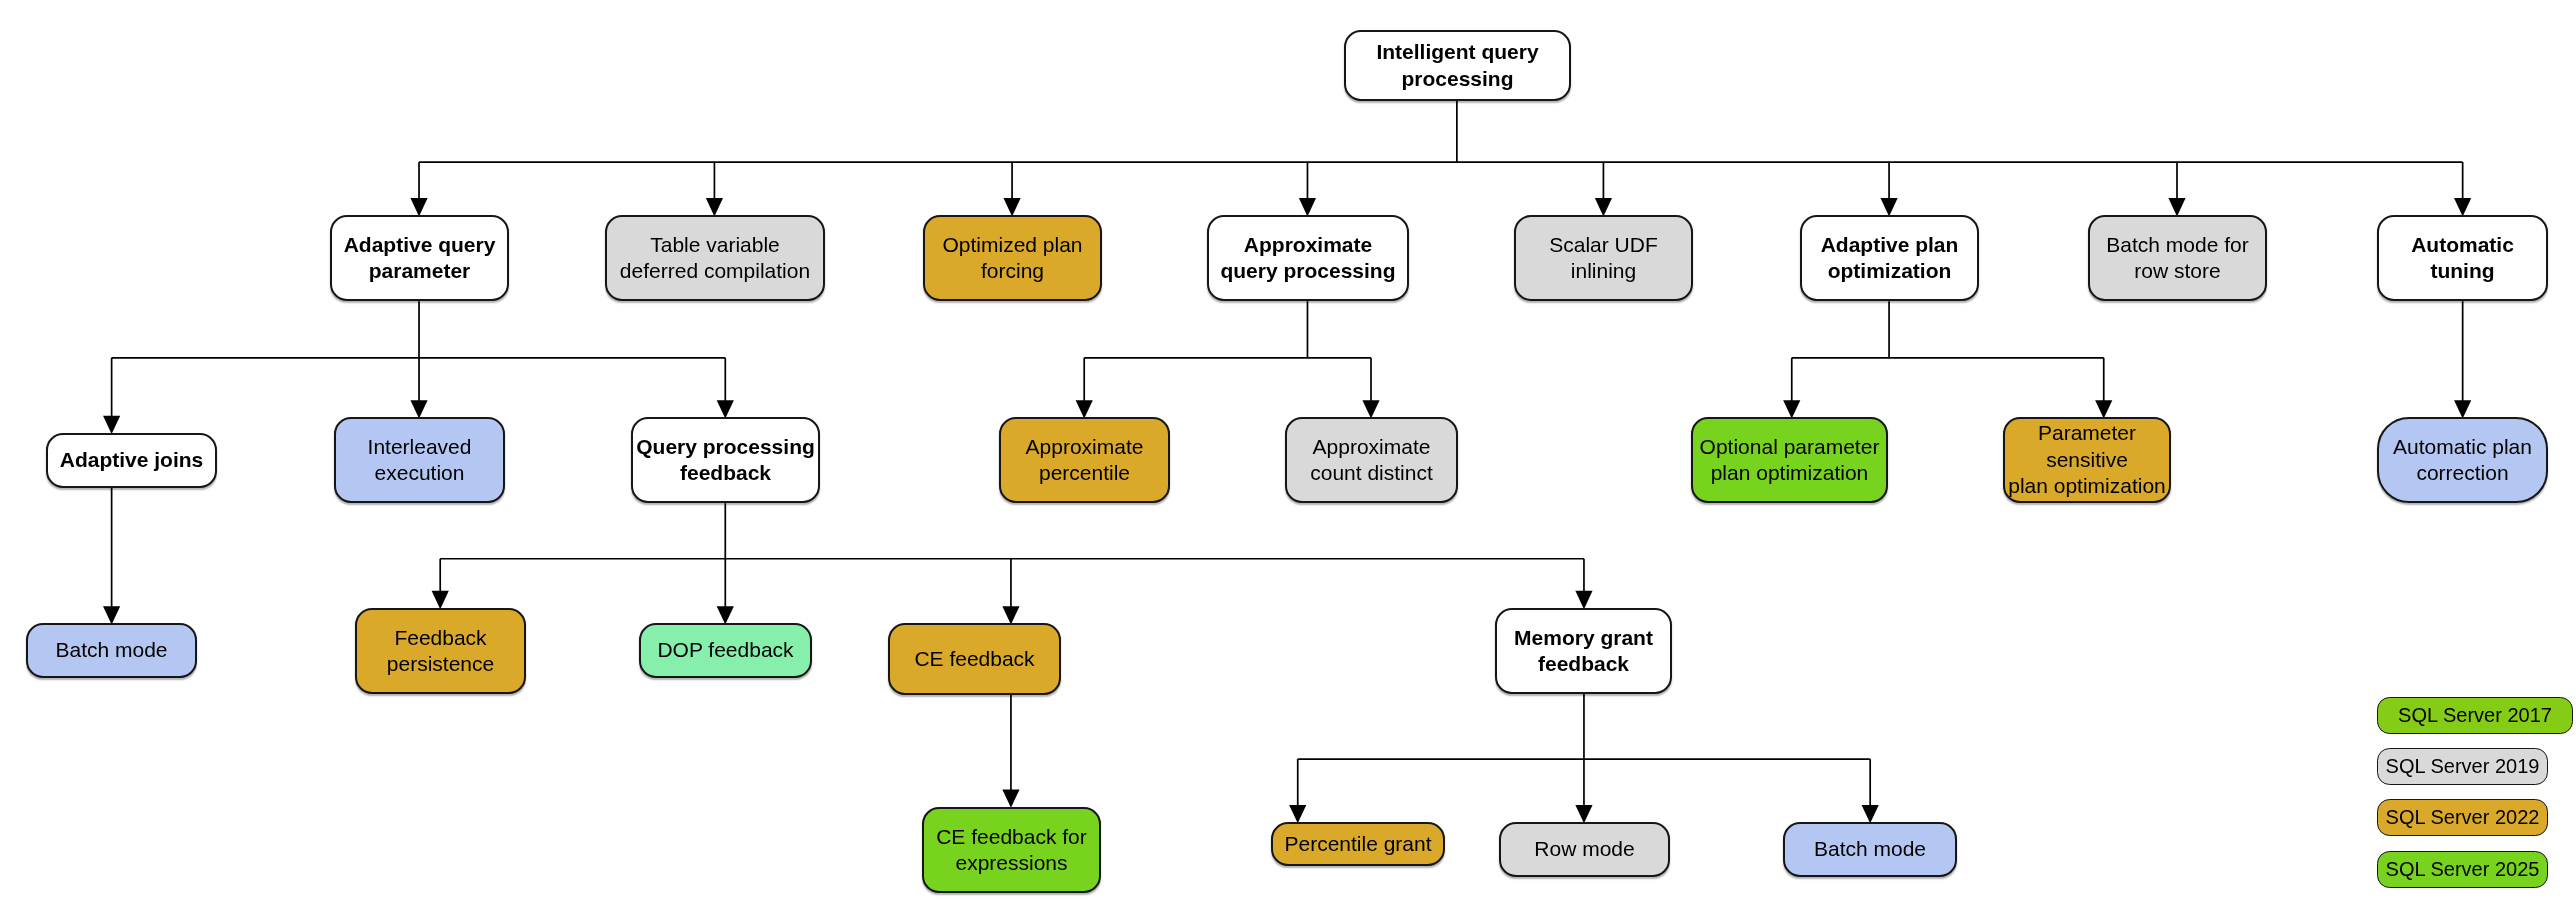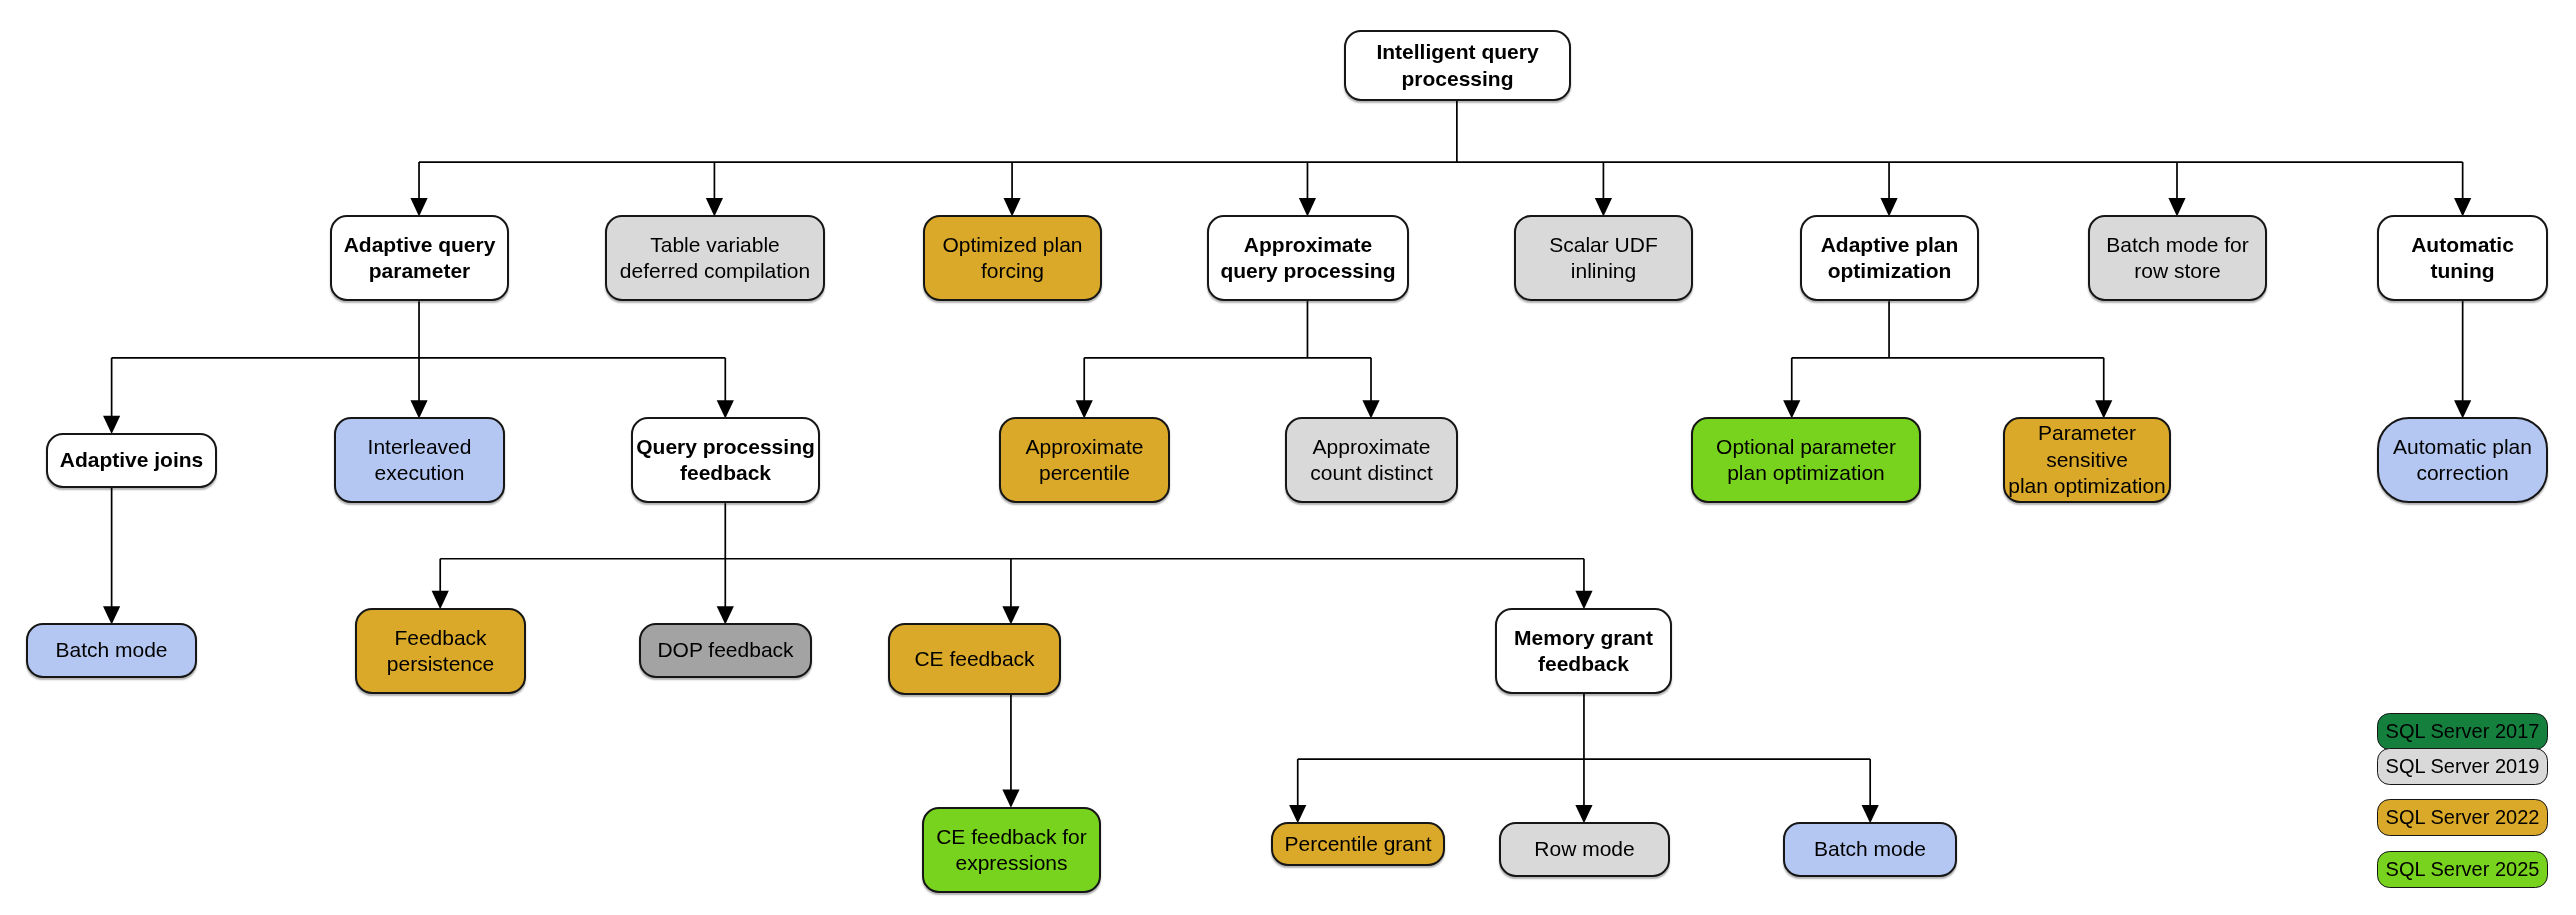--- a/index.html
+++ b/index.html
@@ -114,36 +114,36 @@
 tuning</div>
     <div class="node bold" style="left: 26px; top: 433px; width: 171px; height: 55px; background: rgb(255, 255, 255); margin-left: 20px;">Adaptive joins</div>
     <div class="node" style="left: 334px; top: 417px; width: 171px; height: 86px; background: rgb(180, 199, 242);">Interleaved
 execution</div>
     <div class="node bold" style="left: 631px; top: 417px; width: 189px; height: 86px; background: rgb(255, 255, 255);">Query processing
 feedback</div>
     <div class="node" style="left: 999px; top: 417px; width: 171px; height: 86px; background: rgb(219, 169, 41);">Approximate
 percentile</div>
     <div class="node" style="left: 1285px; top: 417px; width: 173px; height: 86px; background: rgb(217, 217, 217);">Approximate
 count distinct</div>
-    <div class="node" style="left: 1691px; top: 417px; width: 230px; height: 86px; background: rgb(119, 211, 29);">Optional parameter
+    <div class="node" style="left: 1691px; top: 417px; width: 197px; height: 86px; background: rgb(119, 211, 29);">Optional parameter
 plan optimization</div>
     <div class="node" style="left: 2003px; top: 417px; width: 168px; height: 86px; background: rgb(219, 169, 41);">Parameter sensitive
 plan optimization</div>
     <div class="node" style="left: 2377px; top: 417px; width: 171px; height: 86px; background: rgb(180, 199, 242); border-radius: 32px;">Automatic plan
 correction</div>
     <div class="node" style="left: 26px; top: 623px; width: 171px; height: 55px; background: rgb(180, 199, 242);">Batch mode</div>
     <div class="node" style="left: 355px; top: 608px; width: 171px; height: 86px; background: rgb(219, 169, 41);">Feedback
 persistence</div>
-    <div class="node" style="left: 639px; top: 623px; width: 173px; height: 55px; background: #a3a3a3;">DOP feedback</div>
+    <div class="node" style="left: 639px; top: 623px; width: 173px; height: 55px; background: #86efac;">DOP feedback</div>
     <div class="node" style="left: 888px; top: 623px; width: 173px; height: 72px; background: rgb(219, 169, 41);">CE feedback</div>
     <div class="node bold" style="left: 1495px; top: 608px; width: 177px; height: 86px; background: rgb(255, 255, 255);">Memory grant
 feedback</div>
     <div class="node" style="left: 922px; top: 807px; width: 179px; height: 86px; background: rgb(119, 211, 29);">CE feedback for
 expressions</div>
     <div class="node" style="left: 1271px; top: 822px; width: 174px; height: 44px; background: rgb(219, 169, 41);">Percentile grant</div>
     <div class="node" style="left: 1499px; top: 822px; width: 171px; height: 55px; background: rgb(217, 217, 217);">Row mode</div>
     <div class="node" style="left: 1783px; top: 822px; width: 174px; height: 55px; background: rgb(180, 199, 242);">Batch mode</div>
-    <div class="legend-pill" style="left: 2377px; top: 697px; width: 171px; height: 37px; background: #15803d; margin-top: 16px;">SQL Server 2017</div>
+    <div class="legend-pill" style="left: 2377px; top: 697px; width: 196px; height: 37px; background: #84cc16;">SQL Server 2017</div>
     <div class="legend-pill" style="left: 2377px; top: 748px; width: 171px; height: 37px; background: rgb(217, 217, 217);">SQL Server 2019</div>
     <div class="legend-pill" style="left: 2377px; top: 799px; width: 171px; height: 37px; background: rgb(219, 169, 41);">SQL Server 2022</div>
     <div class="legend-pill" style="left: 2377px; top: 851px; width: 171px; height: 37px; background: rgb(119, 211, 29);">SQL Server 2025</div>
   </div>
 
 
 </body></html>

